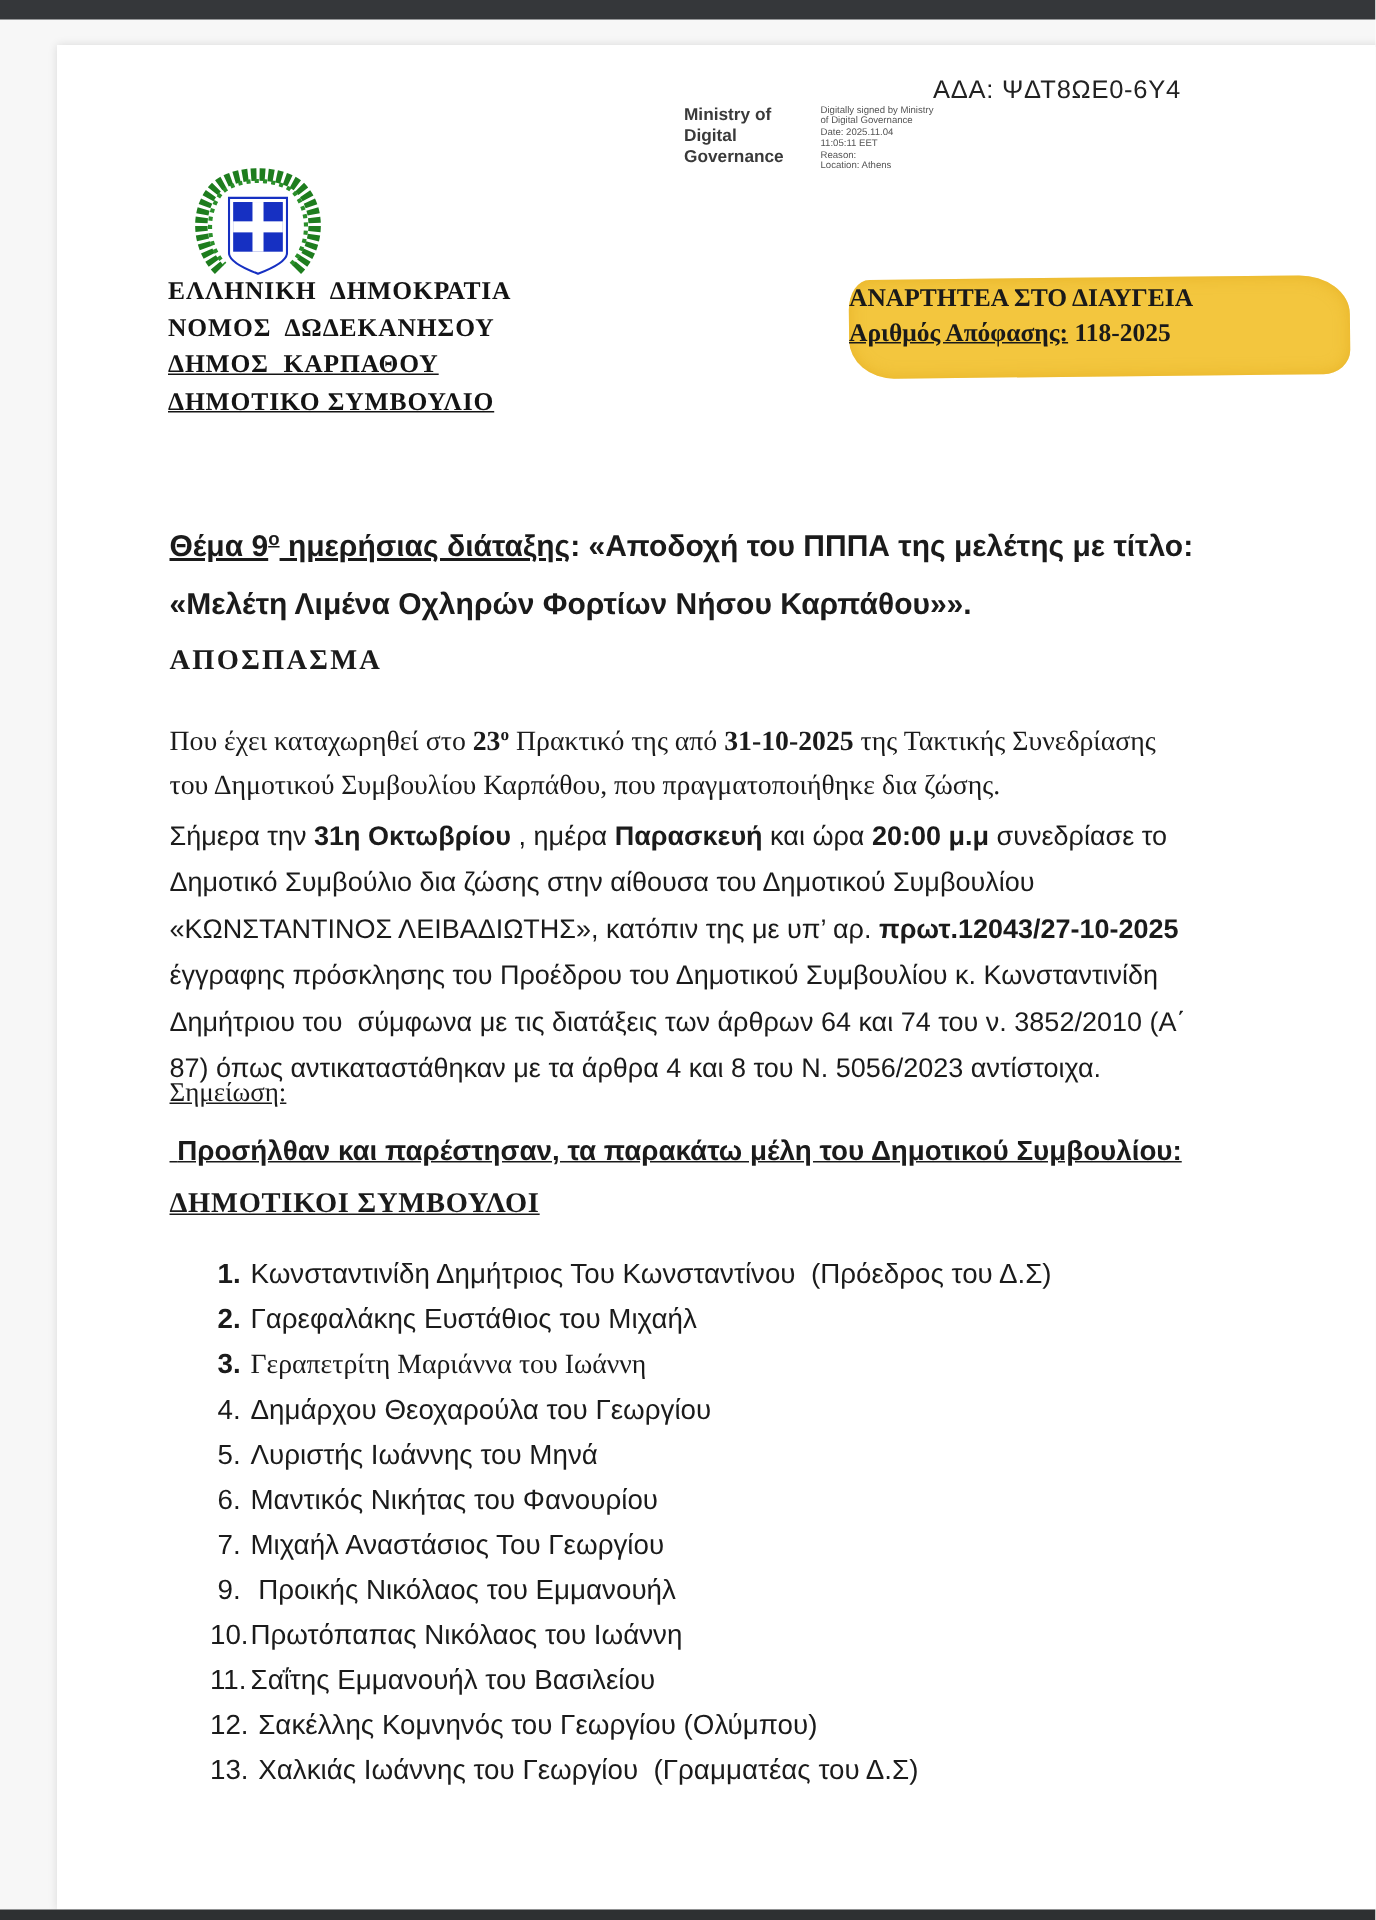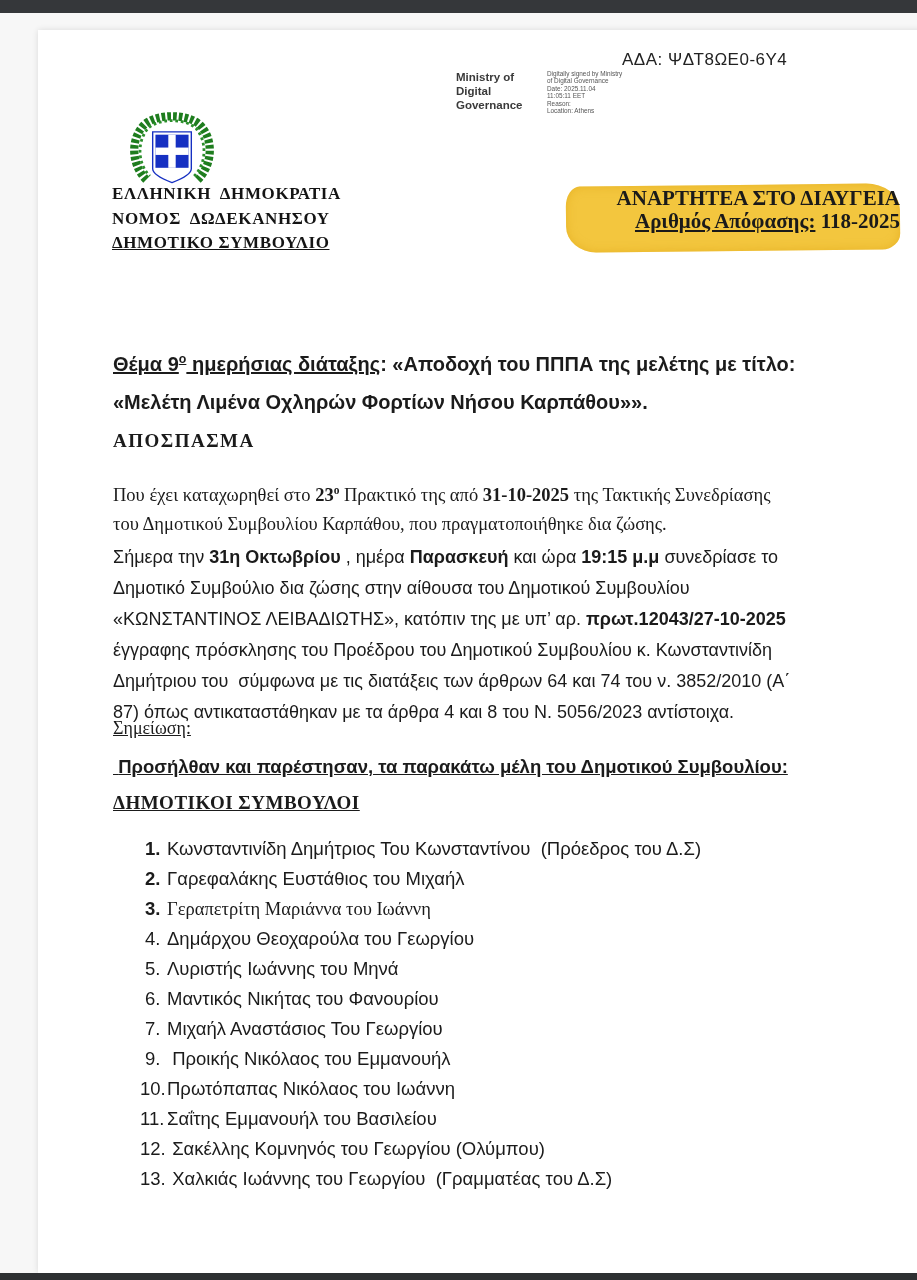--- a/index.html
+++ b/index.html
@@ -29,22 +29,22 @@
 
   .hdr{left:74px;top:152px;font-family:"Liberation Serif",serif;font-weight:bold;
        font-size:17px;line-height:24.5px;letter-spacing:.6px;color:#141414;}
   .hdr .hl{display:block;}
 
   .badge-hl{left:528px;top:155px;width:334px;height:66px;
     background:#f3c63e;
     border-radius:14px 34px 18px 30px / 20px 26px 16px 26px;
     transform:rotate(-.6deg);
     box-shadow:inset 0 0 10px rgba(222,164,20,.55);}
-  .badge-txt{left:528px;top:157px;width:334px;text-align:right;
-    font-family:"Liberation Serif",serif;font-weight:bold;font-size:21px;line-height:23px;color:#1a1a1a;}
+  .badge-txt{left:528px;top:157px;width:334px;text-align:left;
+    font-family:"Liberation Serif",serif;font-weight:bold;font-size:17px;line-height:23px;color:#1a1a1a;}
 
   .subject{left:75px;top:310px;width:770px;font-size:20px;line-height:38px;}
   .apospasma{left:75px;top:400px;width:765px;text-align:left;
     font-family:"Liberation Serif",serif;font-weight:bold;font-size:19px;letter-spacing:1.5px;}
 
   .para1{left:75px;top:446px;width:785px;font-family:"Liberation Serif",serif;
     font-size:18.5px;line-height:29px;}
   .para2{left:75px;top:512px;width:785px;font-size:18px;line-height:31px;}
 
   .note{left:75px;top:688px;font-family:"Liberation Serif",serif;
@@ -89,20 +89,21 @@
     <path d="M26,22 C12,36 12,60 24,74 C36,85 64,85 76,74 C88,60 88,36 74,22" fill="none" stroke="#2a8f2a" stroke-width="3" stroke-dasharray="3 3" transform="rotate(180 50 48)"></path>
     <path d="M29,26 h42 v40 q0,7 -21,15 q-21,-8 -21,-15 z" fill="#ffffff" stroke="#1630c2" stroke-width="1.5"></path>
     <rect x="32" y="29" width="36" height="36" fill="#1630c2"></rect>
     <rect x="46" y="29" width="8" height="36" fill="#ffffff"></rect>
     <rect x="32" y="43" width="36" height="8" fill="#ffffff"></rect>
   </svg>
 
   <div class="abs hdr">
     <span class="hl pre">ΕΛΛΗΝΙΚΗ  ΔΗΜΟΚΡΑΤΙΑ</span>
     <span class="hl pre">ΝΟΜΟΣ  ΔΩΔΕΚΑΝΗΣΟΥ</span>
+    <span class="hl pre u">ΔΗΜΟΣ  ΚΑΡΠΑΘΟΥ</span>
     <span class="hl pre u">ΔΗΜΟΤΙΚΟ ΣΥΜΒΟΥΛΙΟ</span>
   </div>
 
   <div class="abs badge-hl"></div>
   <div class="abs badge-txt">
     <div>ΑΝΑΡΤΗΤΕΑ ΣΤΟ ΔΙΑΥΓΕΙΑ</div>
     <div><span class="u pre">Αριθμός Απόφασης:</span><span class="pre"> 118-2025</span></div>
   </div>
 
   <div class="abs subject">
@@ -111,21 +112,21 @@
   </div>
 
   <div class="abs apospasma">ΑΠΟΣΠΑΣΜΑ</div>
 
   <div class="abs para1">
     <div class="pre"><span>Που έχει καταχωρηθεί στο </span><span class="b">23</span><span class="b sup">ο</span><span> Πρακτικό της από </span><span class="b">31-10-2025</span><span> της Τακτικής Συνεδρίασης</span></div>
     <div class="pre"><span>του Δημοτικού Συμβουλίου Καρπάθου, που πραγματοποιήθηκε δια ζώσης.</span></div>
   </div>
 
   <div class="abs para2">
-    <div class="pre"><span>Σήμερα την </span><span class="b">31η Οκτωβρίου</span><span> , ημέρα </span><span class="b">Παρασκευή</span><span> και ώρα </span><span class="b">19:15 μ.μ</span><span> συνεδρίασε το</span></div>
+    <div class="pre"><span>Σήμερα την </span><span class="b">31η Οκτωβρίου</span><span> , ημέρα </span><span class="b">Παρασκευή</span><span> και ώρα </span><span class="b">20:00 μ.μ</span><span> συνεδρίασε το</span></div>
     <div class="pre"><span>Δημοτικό Συμβούλιο δια ζώσης στην αίθουσα του Δημοτικού Συμβουλίου</span></div>
     <div class="pre"><span>«ΚΩΝΣΤΑΝΤΙΝΟΣ ΛΕΙΒΑΔΙΩΤΗΣ», κατόπιν της με υπ’ αρ. </span><span class="b">πρωτ.12043/27-10-2025</span></div>
     <div class="pre"><span>έγγραφης πρόσκλησης του Προέδρου του Δημοτικού Συμβουλίου κ. Κωνσταντινίδη</span></div>
     <div class="pre"><span>Δημήτριου του  σύμφωνα με τις διατάξεις των άρθρων 64 και 74 του ν. 3852/2010 (Α΄</span></div>
     <div class="pre"><span>87) όπως αντικαταστάθηκαν με τα άρθρα 4 και 8 του Ν. 5056/2023 αντίστοιχα.</span></div>
   </div>
 
   <div class="abs note">Σημείωση:</div>
   <div class="abs attendance pre"> Προσήλθαν και παρέστησαν, τα παρακάτω μέλη του Δημοτικού Συμβουλίου:</div>
   <div class="abs council">ΔΗΜΟΤΙΚΟΙ ΣΥΜΒΟΥΛΟΙ</div>

